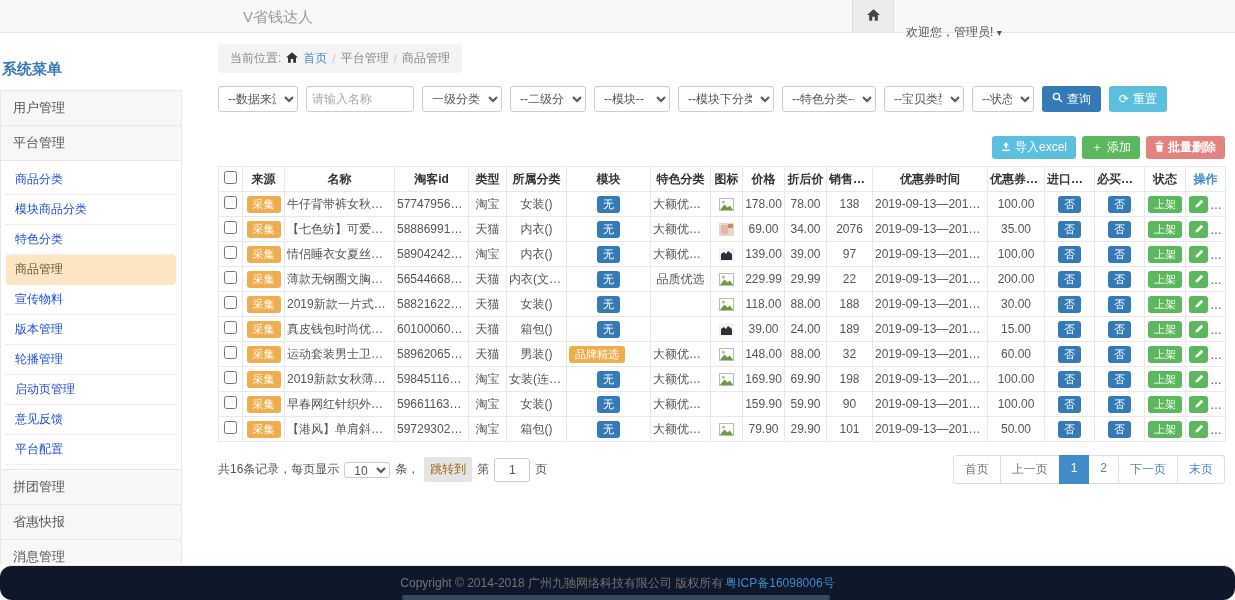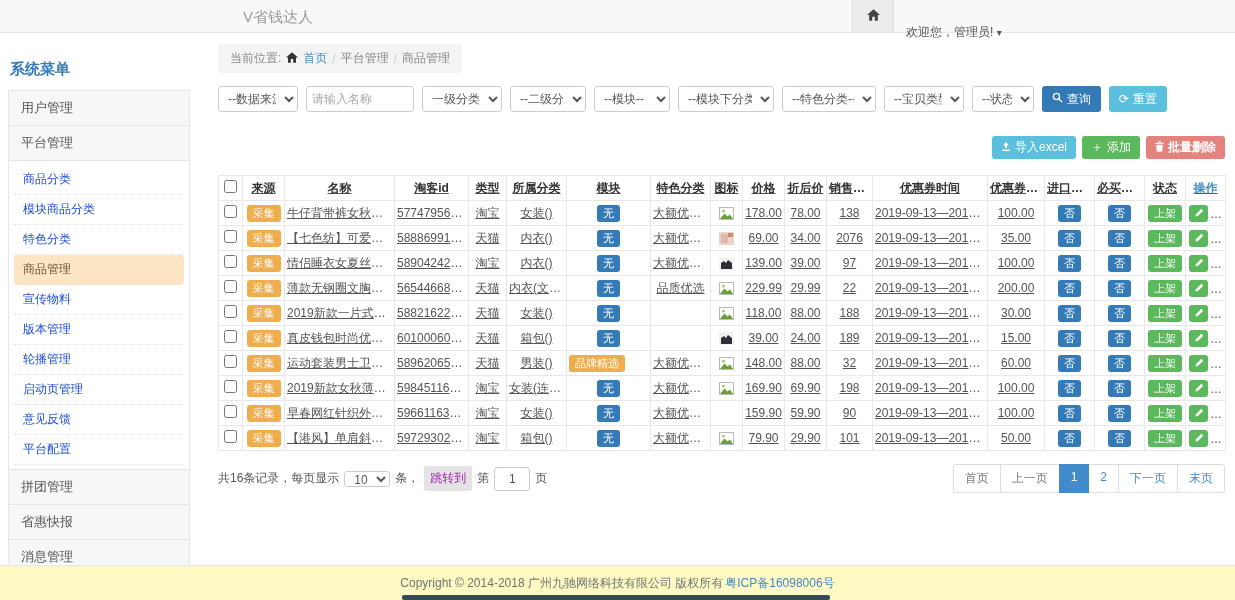--- a/index.html
+++ b/index.html
@@ -11,21 +11,21 @@
     overflow: hidden;
     color:#555;
   }
   
   .topbar { position:absolute; left:0; top:0; width:100%; height:33px; background:#f8f8f8; border-bottom:1px solid #e7e7e7; }
   .topbar-title { position:absolute; left:243px; top:8px; font-size:15px; color:#9a9a9a; }
   .home-box { position:absolute; left:852px; top:0; width:42px; height:32px; background:#ececec; border-left:1px solid #ddd; border-right:1px solid #ddd; display:flex; align-items:center; justify-content:center; cursor:pointer; }
   .welcome { position:absolute; left:906px; top:24px; font-size:12px; color:#555; cursor:pointer; }
   .caret { font-size:10px; color:#555; }
   
-  .sidebar { position:absolute; left:8px; top:52px; width:182px; height:512px; overflow:hidden; }
+  .sidebar { position:absolute; left:0; top:52px; width:182px; height:512px; overflow:hidden; }
   .sidebar-title { color:#337ab7; font-weight:bold; font-size:15px; padding:8px 2px 12px 2px; }
   .menu-item { background:#f7f7f7; border:1px solid #e7e7e7; margin-top:-1px; padding:8px 12px; font-size:13px; color:#555; cursor:pointer; }
   .submenu { border:1px solid #e7e7e7; border-top:none; background:#fff; padding:4px 5px; }
   .submenu-item { display:block; padding:6px 9px; font-size:12px; color:#1d4ed8; border-bottom:1px dotted #e3e3e3; text-decoration:none; cursor:pointer; }
   .submenu-item.active { background:#fbe5c3; border-radius:4px; border-bottom-color:transparent; color:#6b5436; }
   
   .main { position:absolute; left:218px; top:44px; width:1007px; }
   .breadcrumb { display:inline-flex; align-items:center; gap:5px; background:#f4f4f4; padding:6px 12px; font-size:12px; color:#888; border-radius:3px; }
   .crumb-home-link { color:#428bca; text-decoration:none; cursor:pointer; }
   .crumb-sep { color:#c9c9c9; }
@@ -36,48 +36,48 @@
   }
   .filter-input::placeholder { color:#aaa; }
   .btn { height:26px; border:none; border-radius:3px; color:#fff; font-size:12px; padding:0 10px; display:inline-flex; align-items:center; gap:4px; cursor:pointer; font-family:"Liberation Sans","DejaVu Sans",sans-serif; }
   .btn-primary { background:#337ab7; }
   .btn-info    { background:#5bc0de; }
   .btn-success { background:#5cb85c; }
   .btn-danger-soft { background:#e4837d;font-weight:bold; }
   .actions { margin-top:24px; display:flex; justify-content:flex-end; gap:6px; }
   .actions .btn { height:23px; padding:0 9px; }
   
-  .table-wrap { margin-top:16px;text-decoration:underline; }
+  .table-wrap { margin-top:7px; }
   table { width:100%; border-collapse:collapse; font-size:12px; color:#555; table-layout:fixed; }
   th, td { border:1px solid #e8e8e8; text-align:center; padding:3px 2px; height:25px; overflow:hidden; white-space:nowrap; text-overflow:ellipsis; }
   th { color:#333; font-weight:bold; background:#fff; }
   th.op-header { color:#428bca; }
   .badge { display:inline-block; padding:3px 6px; border-radius:3px; color:#fff; font-size:11px; line-height:1; }
   .badge-orange { background:#f0ad4e; }
   .badge-blue   { background:#337ab7; cursor:pointer; }
   .badge-green  { background:#5cb85c; cursor:pointer; }
   .module-text { margin-left:2px; }
   .thumb { display:inline-flex; vertical-align:middle; }
   .op-btn { display:inline-flex; align-items:center; justify-content:center; width:19px; height:17px; border-radius:3px; border:none; cursor:pointer; padding:0; margin:0 1px; }
   .op-edit { background:#5cb85c; }
   .op-del  { background:#d9534f; }
   
   .table-footer { margin-top:13px; display:flex; justify-content:space-between; align-items:center; font-size:12px; color:#555; }
   .summary { display:flex; align-items:center; gap:5px; }
   .pagesize-select { height:16px; }
-  .jump-btn { background:#e4e4e4; border:none; border-radius:2px; padding:4px 6px; font-size:12px; color:#a21caf; cursor:pointer; font-family:"Liberation Sans","DejaVu Sans",sans-serif; }
+  .jump-btn { background:#e4e4e4; border:none; border-radius:2px; padding:4px 6px; font-size:12px; color:#a16207; cursor:pointer; font-family:"Liberation Sans","DejaVu Sans",sans-serif; }
   .jump-input { width:36px; height:24px; text-align:center; }
   .pagination { display:flex; }
   .page-btn { border:1px solid #ddd; margin-left:-1px; padding:5px 11px; font-size:12px; color:#428bca; background:#fff; cursor:pointer; }
   .page-btn:first-child { border-radius:3px 0 0 3px; margin-left:0; }
   .page-btn:last-child { border-radius:0 3px 3px 0; }
   .page-btn.disabled { color:#777; }
   .page-btn.active { background:#428bca; color:#fff; border-color:#428bca; position:relative; }
   
-  .footer { position:absolute; left:0; right:0; bottom:0; height:35px; border-top:1px solid #e7e7e7; background:#fef9c3; display:flex; align-items:center; justify-content:center; font-size:12px; color:#737373; }
+  .footer { position:absolute; left:0; right:0; bottom:0; height:35px; border-top:1px solid #e7e7e7; background:#0f172a; display:flex; align-items:center; justify-content:center; font-size:12px; color:#737373;border-radius:12px; }
   .footer a { color:#428bca; text-decoration:none; margin-left:2px; }
   .hscroll-thumb { position:absolute; bottom:0; left:402px; width:428px; height:5px; background:#34495e; border-radius:2px; cursor:pointer; }
 </style>
 </head>
 <body>
 
 <div class="topbar">
   <div class="topbar-title">V省钱达人</div>
   <div class="home-box">
     <span>

